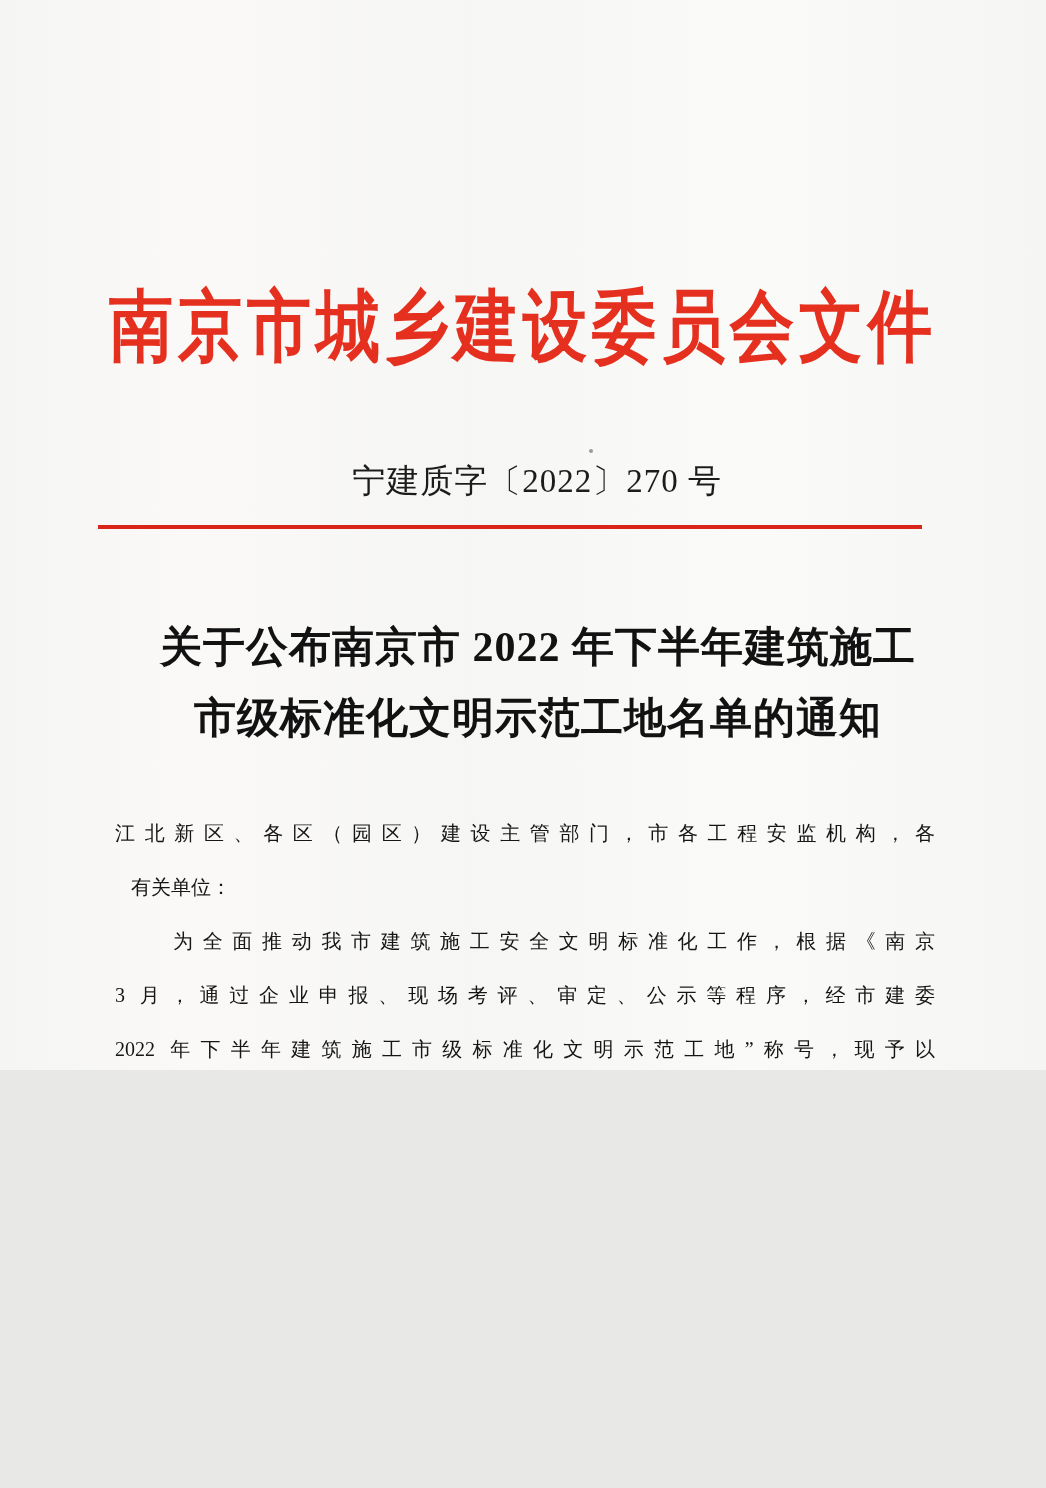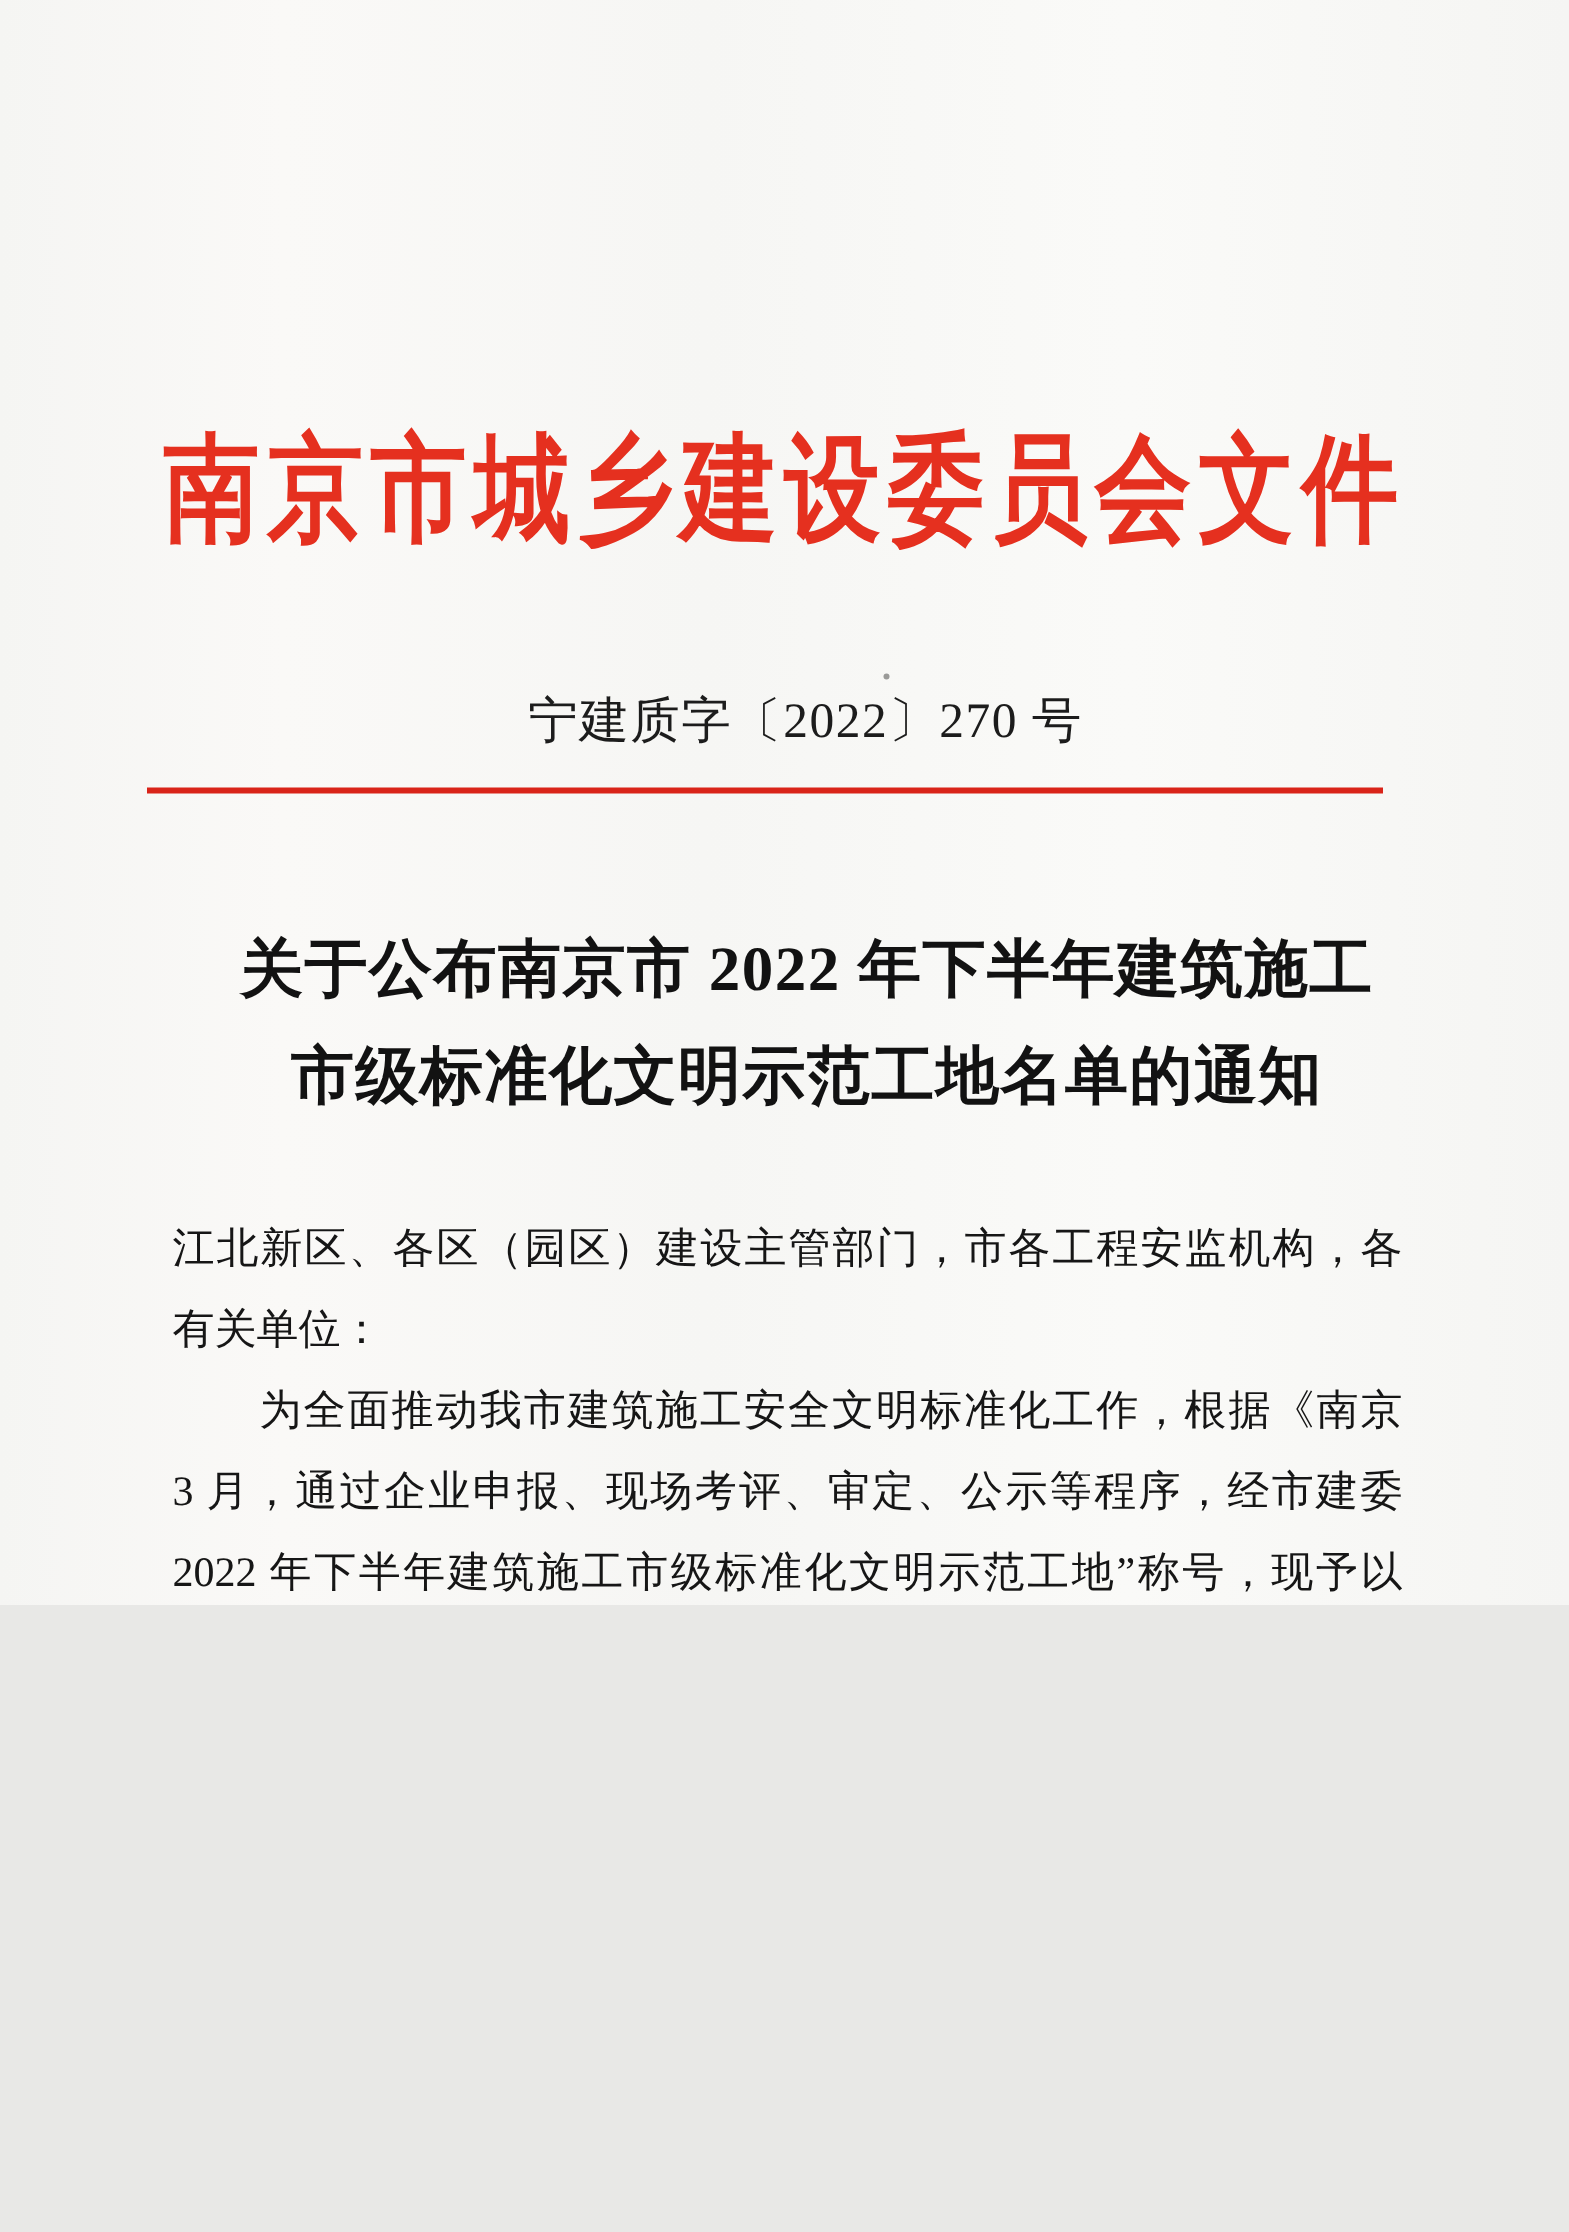--- a/index.html
+++ b/index.html
@@ -71,34 +71,35 @@
     color: #121212;
     letter-spacing: 1px;
     transform: translateX(15px);
     white-space: nowrap;
   }
   .body-text {
     position: absolute;
     top: 806px;
     left: 115px;
     width: 820px;
-    font-size: 28px;
+    font-size: 20px;
     line-height: 54px;
     color: #161616;
   }
   .body-text .line {
     text-align: justify;
     text-align-last: justify;
     text-justify: inter-character;
     height: 54px;
     overflow: hidden;
   }
   .body-text .line.short {
     text-align: left;
     text-align-last: left;
+    margin-left: 16px;
   }
   .body-text .line.indent {
     text-indent: 58px;
   }
   .page-number {
     position: absolute;
     top: 1350px;
     right: 116px;
     font-size: 29px;
     line-height: 34px;

